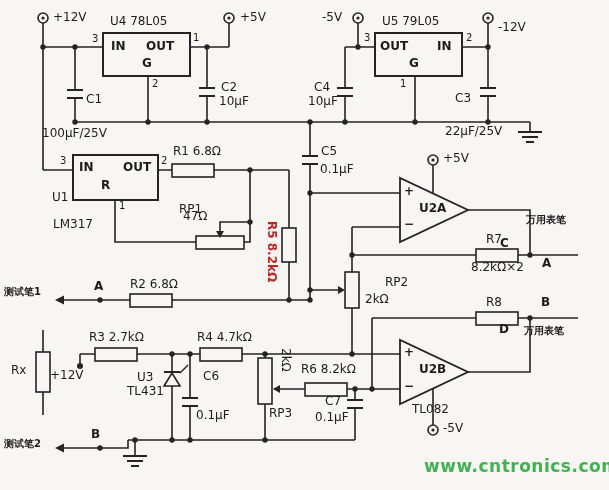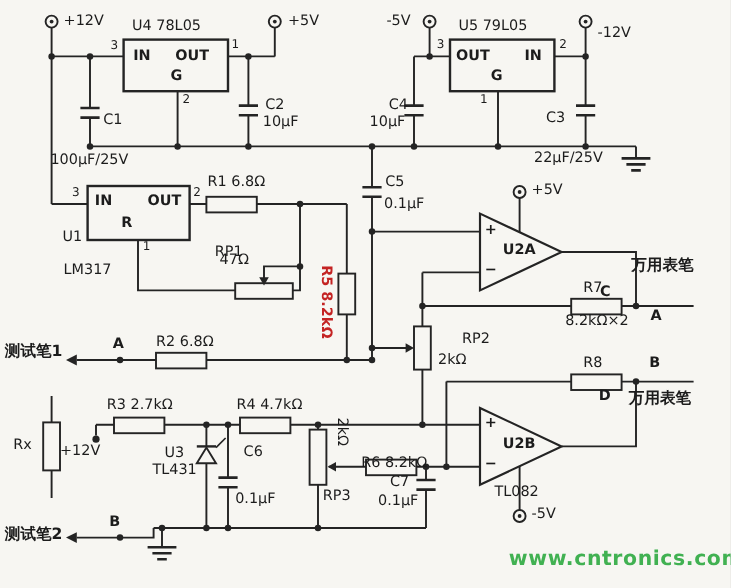--- a/index.html
+++ b/index.html
@@ -2,21 +2,21 @@
 <html><head>
 <meta charset="utf-8">
 <style>
   html,body{margin:0;padding:0;background:#dcdcd8;}
   #stage{position:relative;width:609px;height:490px;background:#f7f6f2;overflow:hidden;
          font-family:"DejaVu Sans",sans-serif;}
   svg{position:absolute;left:0;top:0;}
   .lb{position:absolute;font-size:12px;line-height:1;color:#1c1c1c;white-space:nowrap;}
   .pin{font-size:10px;}
   .b{font-weight:bold;}
-  .cjk{font-size:13px;font-weight:bold;}
+  .cjk{font-size:10px;font-weight:bold;}
   .vert{transform:rotate(90deg);transform-origin:0 0;}
   .red{color:#c42323;font-weight:bold;}
   .wm{position:absolute;left:424px;top:456px;font-size:17px;font-weight:bold;
       color:#41b152;letter-spacing:.5px;}
 </style>
 </head>
 <body>
 
 <div id="stage">
 
@@ -199,21 +199,21 @@
 <div class="lb b" style="left:409px;top:57px">G</div>
 <div class="lb pin" style="left:364px;top:33px">3</div>
 <div class="lb pin" style="left:466px;top:33px">2</div>
 <div class="lb pin" style="left:400px;top:79px">1</div>
 <div class="lb" style="left:498px;top:21px">-12V</div>
 
 <div class="lb" style="left:86px;top:93px">C1</div>
 <div class="lb" style="left:42px;top:127px">100μF/25V</div>
 <div class="lb" style="left:221px;top:81px">C2</div>
 <div class="lb" style="left:219px;top:95px">10μF</div>
-<div class="lb" style="left:324px;top:81px">C4</div>
+<div class="lb" style="left:314px;top:81px">C4</div>
 <div class="lb" style="left:308px;top:95px">10μF</div>
 <div class="lb" style="left:455px;top:92px">C3</div>
 <div class="lb" style="left:445px;top:125px">22μF/25V</div>
 
 <div class="lb b" style="left:79px;top:161px">IN</div>
 <div class="lb b" style="left:123px;top:161px">OUT</div>
 <div class="lb b" style="left:101px;top:179px">R</div>
 <div class="lb pin" style="left:60px;top:156px">3</div>
 <div class="lb pin" style="left:161px;top:156px">2</div>
 <div class="lb pin" style="left:119px;top:201px">1</div>
@@ -252,21 +252,21 @@
 <div class="lb" style="left:89px;top:331px">R3 2.7kΩ</div>
 <div class="lb" style="left:197px;top:331px">R4 4.7kΩ</div>
 <div class="lb" style="left:11px;top:364px">Rx</div>
 <div class="lb" style="left:50px;top:369px">+12V</div>
 <div class="lb" style="left:137px;top:371px">U3</div>
 <div class="lb" style="left:127px;top:385px">TL431</div>
 <div class="lb" style="left:203px;top:370px">C6</div>
 <div class="lb" style="left:196px;top:409px">0.1μF</div>
 <div class="lb" style="left:269px;top:407px">RP3</div>
 <div class="lb vert" style="left:292px;top:348px">2kΩ</div>
-<div class="lb" style="left:301px;top:379px">R6 8.2kΩ</div>
+<div class="lb" style="left:301px;top:363px">R6 8.2kΩ</div>
 <div class="lb" style="left:325px;top:395px">C7</div>
 <div class="lb" style="left:315px;top:411px">0.1μF</div>
 
 <div class="lb b" style="left:419px;top:363px">U2B</div>
 <div class="lb b" style="left:404px;top:346px">+</div>
 <div class="lb b" style="left:404px;top:380px">−</div>
 <div class="lb" style="left:412px;top:403px">TL082</div>
 <div class="lb" style="left:443px;top:422px">-5V</div>
 
 <div class="lb cjk" style="left:4px;top:439px">测试笔2</div>

